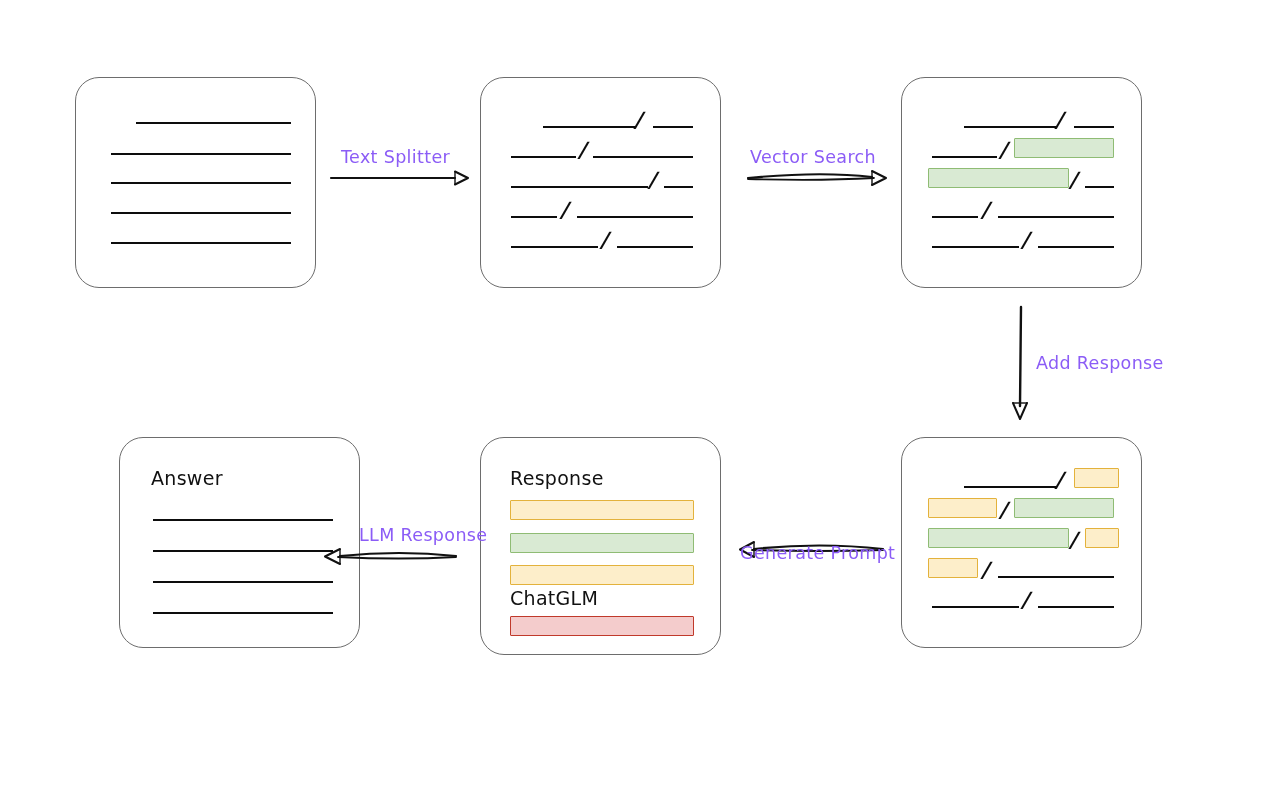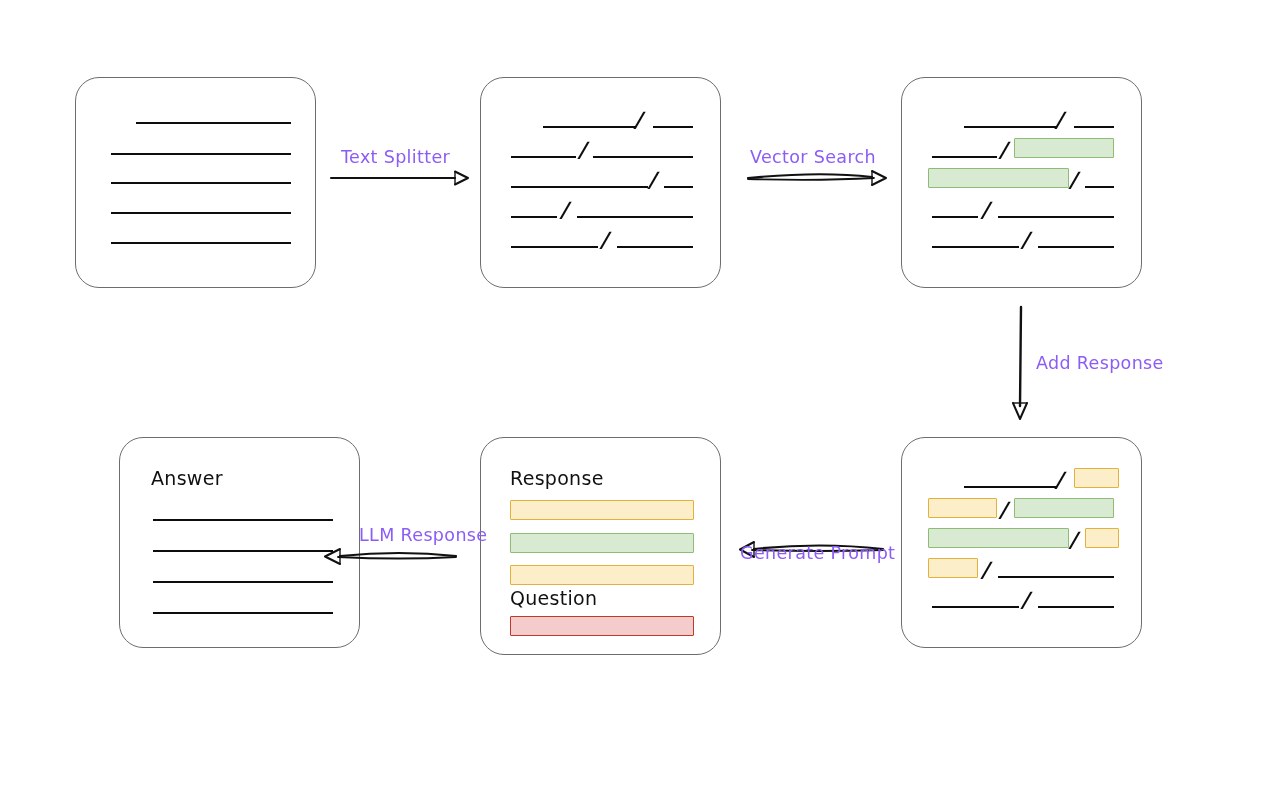--- a/index.html
+++ b/index.html
@@ -178,21 +178,21 @@
     <div class="rule" style="left:30px;  top:168px; width:87px;"></div>
     <div class="slash" style="left:121px; top:152px;">/</div>
     <div class="rule" style="left:136px; top:168px; width:76px;"></div>
   </div>
 
   <div class="card" style="left:480px; top:437px; width:241px; height:218px;">
     <div class="card-label" style="left:29px; top:31px;">Response</div>
     <div class="chip yellow" style="left:29px; top:62px;  width:184px;"></div>
     <div class="chip green" style="left:29px; top:95px;  width:184px;"></div>
     <div class="chip yellow" style="left:29px; top:127px; width:184px;"></div>
-    <div class="card-label" style="left:29px; top:151px;">Question</div>
+    <div class="card-label" style="left:29px; top:151px;">ChatGLM</div>
     <div class="chip red" style="left:29px; top:178px; width:184px;"></div>
   </div>
 
   <div class="card" style="left:75px; top:437px; width:241px; height:211px;margin-left:44px;">
     <div class="card-label" style="left:31px; top:31px;">Answer</div>
     <div class="rule" style="left:33px; top:81px;  width:180px;"></div>
     <div class="rule" style="left:33px; top:112px; width:180px;"></div>
     <div class="rule" style="left:33px; top:143px; width:180px;"></div>
     <div class="rule" style="left:33px; top:174px; width:180px;"></div>
   </div>

